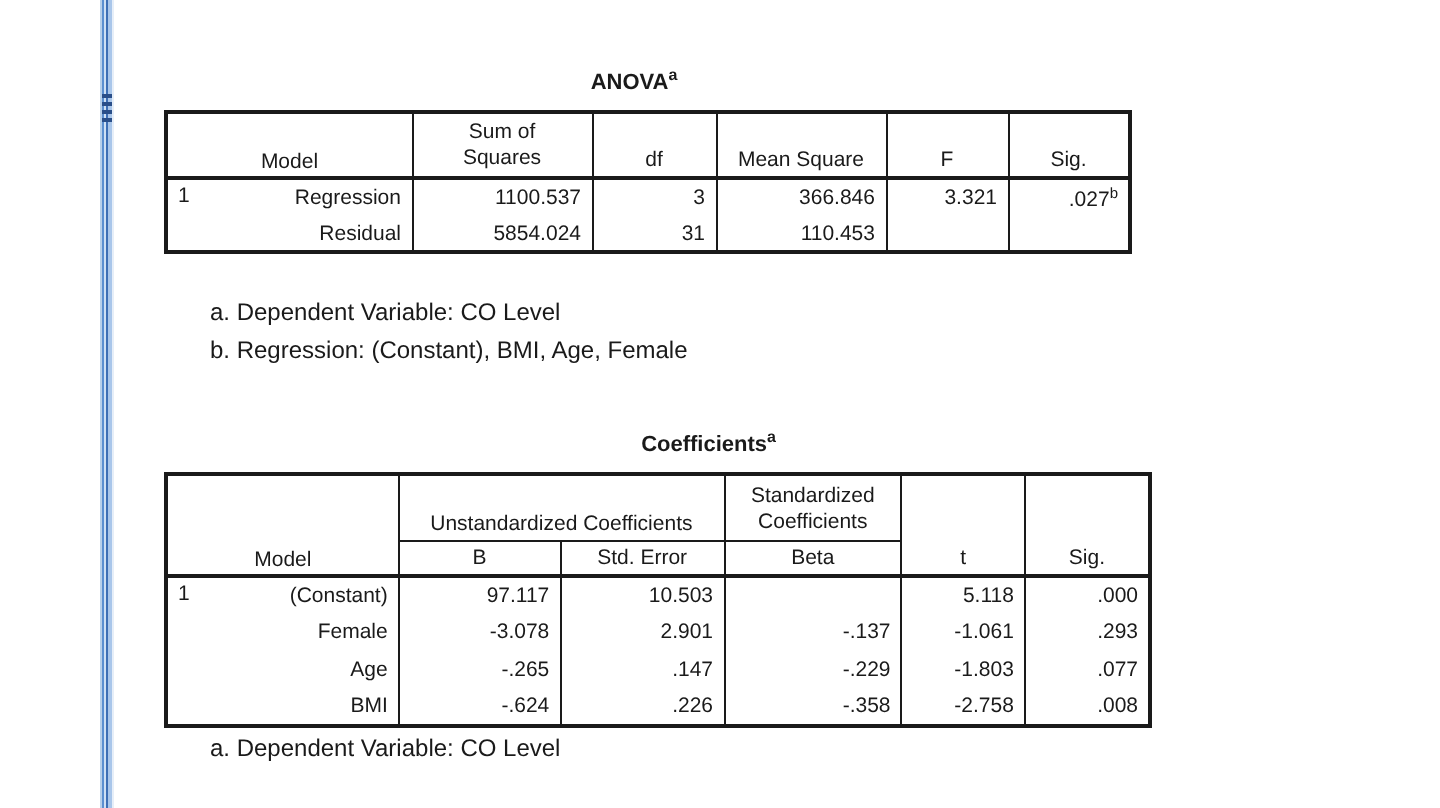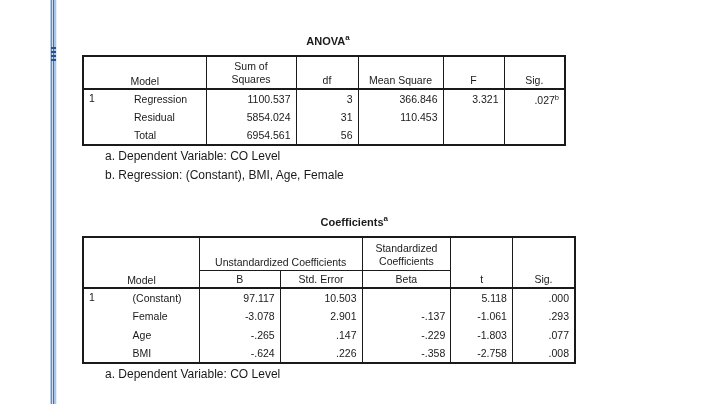--- a/index.html
+++ b/index.html
@@ -23,32 +23,32 @@
   .tbl {
     position:absolute; border-collapse:collapse; font-size:10.5px;
     border:2px solid #1a1a1a;
   }
   .tbl td, .tbl th { padding:0 5px; font-weight:normal; white-space:nowrap; }
   .tbl .hdr td { border-right:1px solid #1a1a1a; text-align:center; vertical-align:bottom; }
   .tbl .hdr td.model { border-right:1px solid #1a1a1a; text-align:center; }
   .tbl .num { text-align:right; border-right:1px solid #1a1a1a; }
   .tbl .hdrbottom td { border-bottom:2px solid #1a1a1a; }
   .tbl td.last { border-right:none;margin-top:40px; }
-  .tbl td.lbl { text-align:left; }
+  .tbl td.lbl { text-align:right; }
   .tbl td.modelcell { border-right:1px solid #1a1a1a; }
   .foot { position:absolute; font-size:12px; white-space:nowrap; }
   sup.n { font-size:7.5px; vertical-align:4px; }
 </style>
 </head>
 <body>
 
 <div class="splitter"></div>
 <div class="grip"></div>
 
-<div class="title" style="left:280px; top:33px; width:96px;">
+<div class="title" style="left:269px; top:33px; width:96px;">
   <span>ANOVA</span><sup>a</sup>
 </div>
 
 <table class="tbl" style="left:82px; top:55px; width:484px;">
   <colgroup>
     <col style="width:46px">
       <col style="width:77px">
       <col style="width:90px">
       <col style="width:62px">
       <col style="width:85px">
@@ -72,29 +72,20 @@
     <td class="num">366.846</td>
     <td class="num">3.321</td>
     <td class="num last"><span>.027</span><sup class="n">b</sup></td>
   </tr>
   <tr style="height:18px;padding-left:48px;">
     <td></td>
     <td class="lbl modelcell">Residual</td>
     <td class="num">5854.024</td>
     <td class="num">31</td>
     <td class="num">110.453</td>
-    <td class="num"></td>
-    <td class="num last"></td>
-  </tr>
-  <tr style="height:19px;">
-    <td></td>
-    <td class="lbl modelcell">Total</td>
-    <td class="num">6954.561</td>
-    <td class="num">56</td>
-    <td class="num"></td>
     <td class="num"></td>
     <td class="num last"></td>
   </tr>
 </tbody>
   </table>
 
 <div class="foot" style="left:105px; top:149px;">a. Dependent Variable: CO Level</div>
 <div class="foot" style="left:105px; top:168px;">b. Regression: (Constant), BMI, Age, Female</div>
 
 <div class="title" style="left:268px; top:214px; width:120px;text-align:right;">

